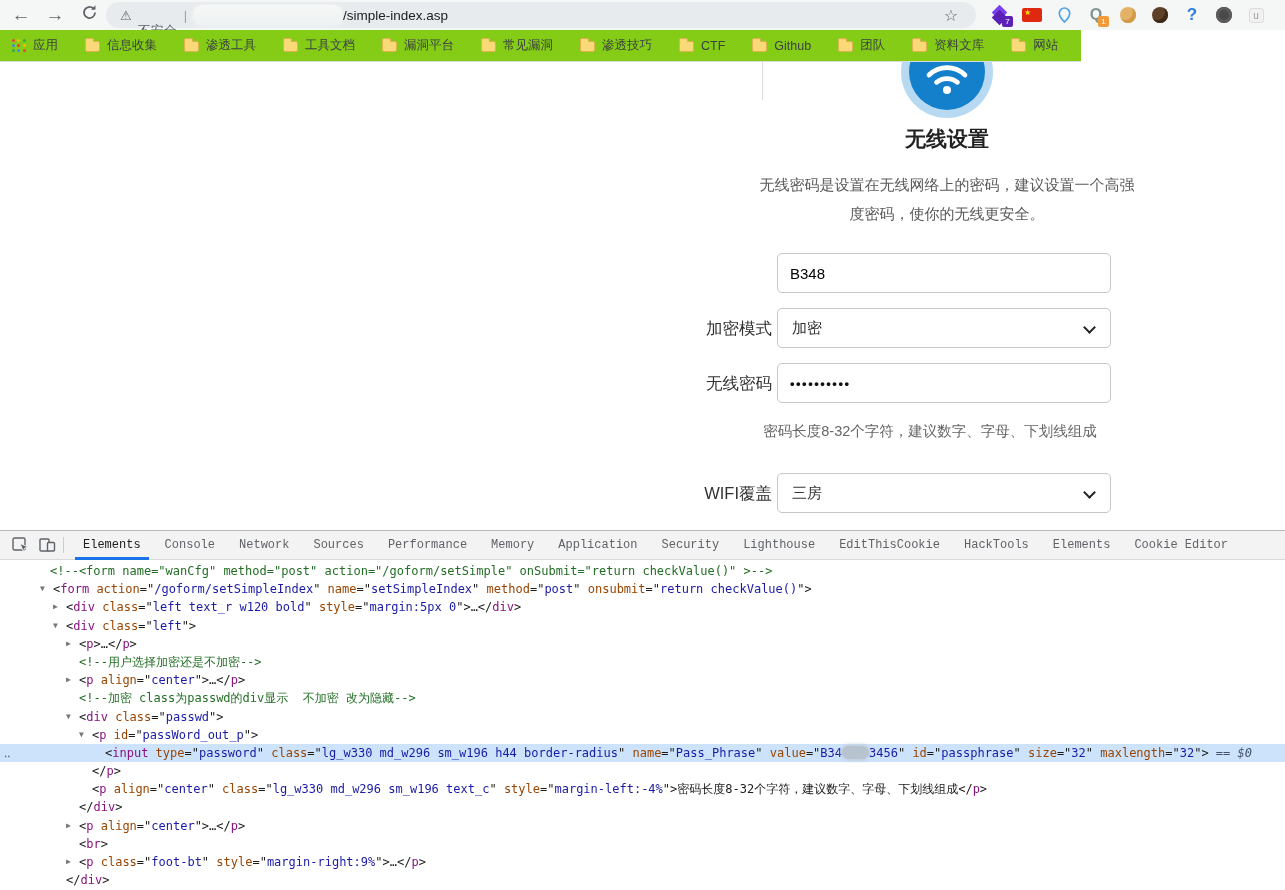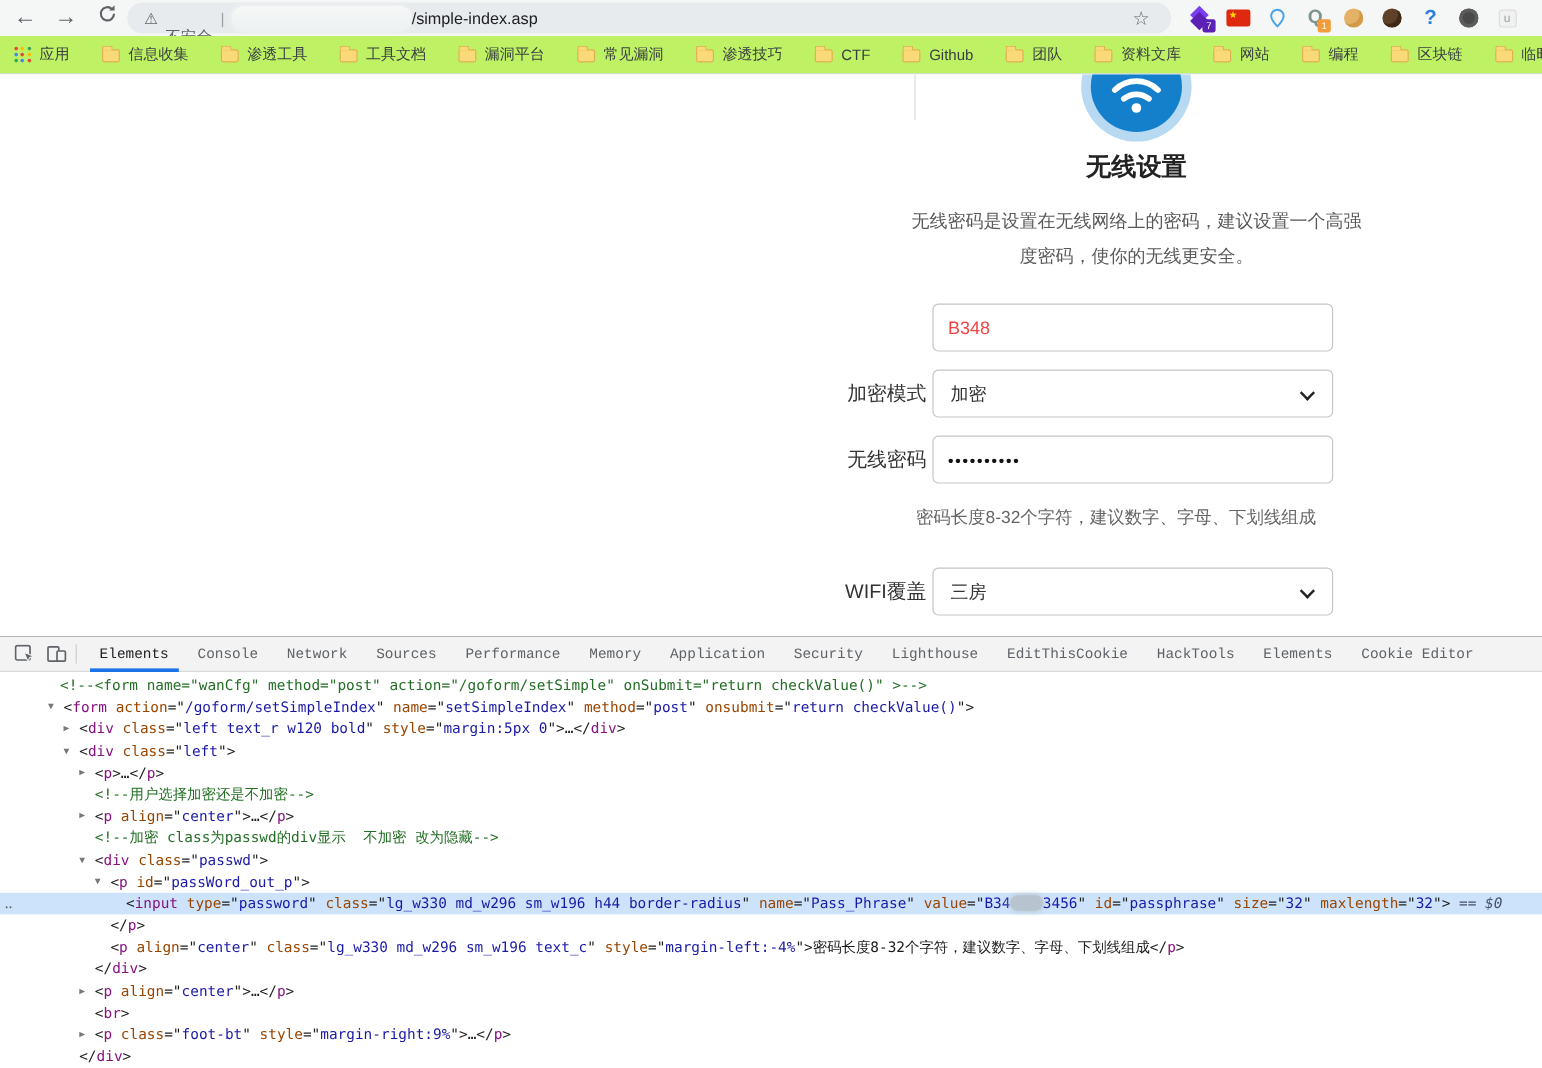--- a/index.html
+++ b/index.html
@@ -37,22 +37,22 @@
   .cookie { width:16px; height:16px; border-radius:50%; }
   .cookie.light { background:#e3b266; box-shadow:inset -3px -3px 0 #d19a47; }
   .cookie.dark { background:#5f4129; box-shadow:inset -3px -3px 0 #3f2a18; }
   .qmark { font-size:17px; font-weight:bold; color:#2a7de1; }
   .darkcircle { width:16px; height:16px; border-radius:50%; background:#4a4a4a;
     box-shadow:inset 0 0 0 3px #5c5c5c; }
   .uicon { width:15px; height:15px; background:#f1f1f1; border:1px solid #ddd;
     border-radius:3px; font-size:10px; color:#9aa0a6; text-align:center; line-height:13px; }
 
   
-  .bookmarks { position:absolute; top:30px; left:0; width:1285px; height:32px;
-    background:#bef264; border-bottom:1px solid #d8dcde; display:flex;
+  .bookmarks { position:absolute; top:30px; left:0; width:1081px; height:32px;
+    background:#84cc16; border-bottom:1px solid #d8dcde; display:flex;
     align-items:center; padding-left:12px; gap:27px; overflow:hidden; }
   .bm { display:flex; align-items:center; gap:7px; flex:0 0 auto; cursor:pointer; }
   .bm-label { font-size:12.5px; color:#3c4043; white-space:nowrap; }
   .folder { width:15px; height:11px; background:#fad978; border:1px solid #dfb14f;
     border-radius:2px; position:relative; margin-top:2px; }
   .folder::before { content:""; position:absolute; top:-4px; left:-1px; width:7px;
     height:3px; background:#fad978; border:1px solid #dfb14f; border-bottom:none;
     border-radius:2px 2px 0 0; }
   .apps-grid { width:14px; height:14px; display:grid; grid-template-columns:repeat(3,1fr);
     gap:2px; }
@@ -69,21 +69,21 @@
     justify-content:center; }
   .wifi-glyph { margin-bottom:14px; }
   .page-title { position:absolute; left:647px; top:63px; width:600px; text-align:center;
     font-size:21px; font-weight:bold; color:#222; }
   .page-desc { position:absolute; left:647px; top:108px; width:600px; text-align:center;
     font-size:15px; color:#595959; line-height:29px; }
   .frow-label { position:absolute; left:620px; width:152px; height:40px; line-height:40px;
     text-align:right; font-size:16.5px; color:#333; }
   .fbox { position:absolute; left:777px; width:334px; height:40px; border:1px solid #c6c6c6;
     border-radius:5px; background:#fff; }
-  input.fbox { padding:0 12px; font-size:15px; color:#ef4444; outline:none;
+  input.fbox { padding:0 12px; font-size:15px; color:#000000; outline:none;
     font-family:"Liberation Sans",sans-serif; }
   input.fbox.pwd { font-size:13px; font-weight:bold; letter-spacing:1.5px; color:#111; }
   .selbox { display:flex; align-items:center; padding:0 14px; font-size:15px; color:#333;
     cursor:pointer; }
   .chev { position:absolute; right:16px; top:14px; width:9px; height:9px;
     border-right:2.2px solid #222; border-bottom:2.2px solid #222; transform:rotate(45deg); }
   .pwd-hint { position:absolute; left:660px; top:360px; width:540px; text-align:center;
     font-size:14.5px; color:#666; }
 
   

